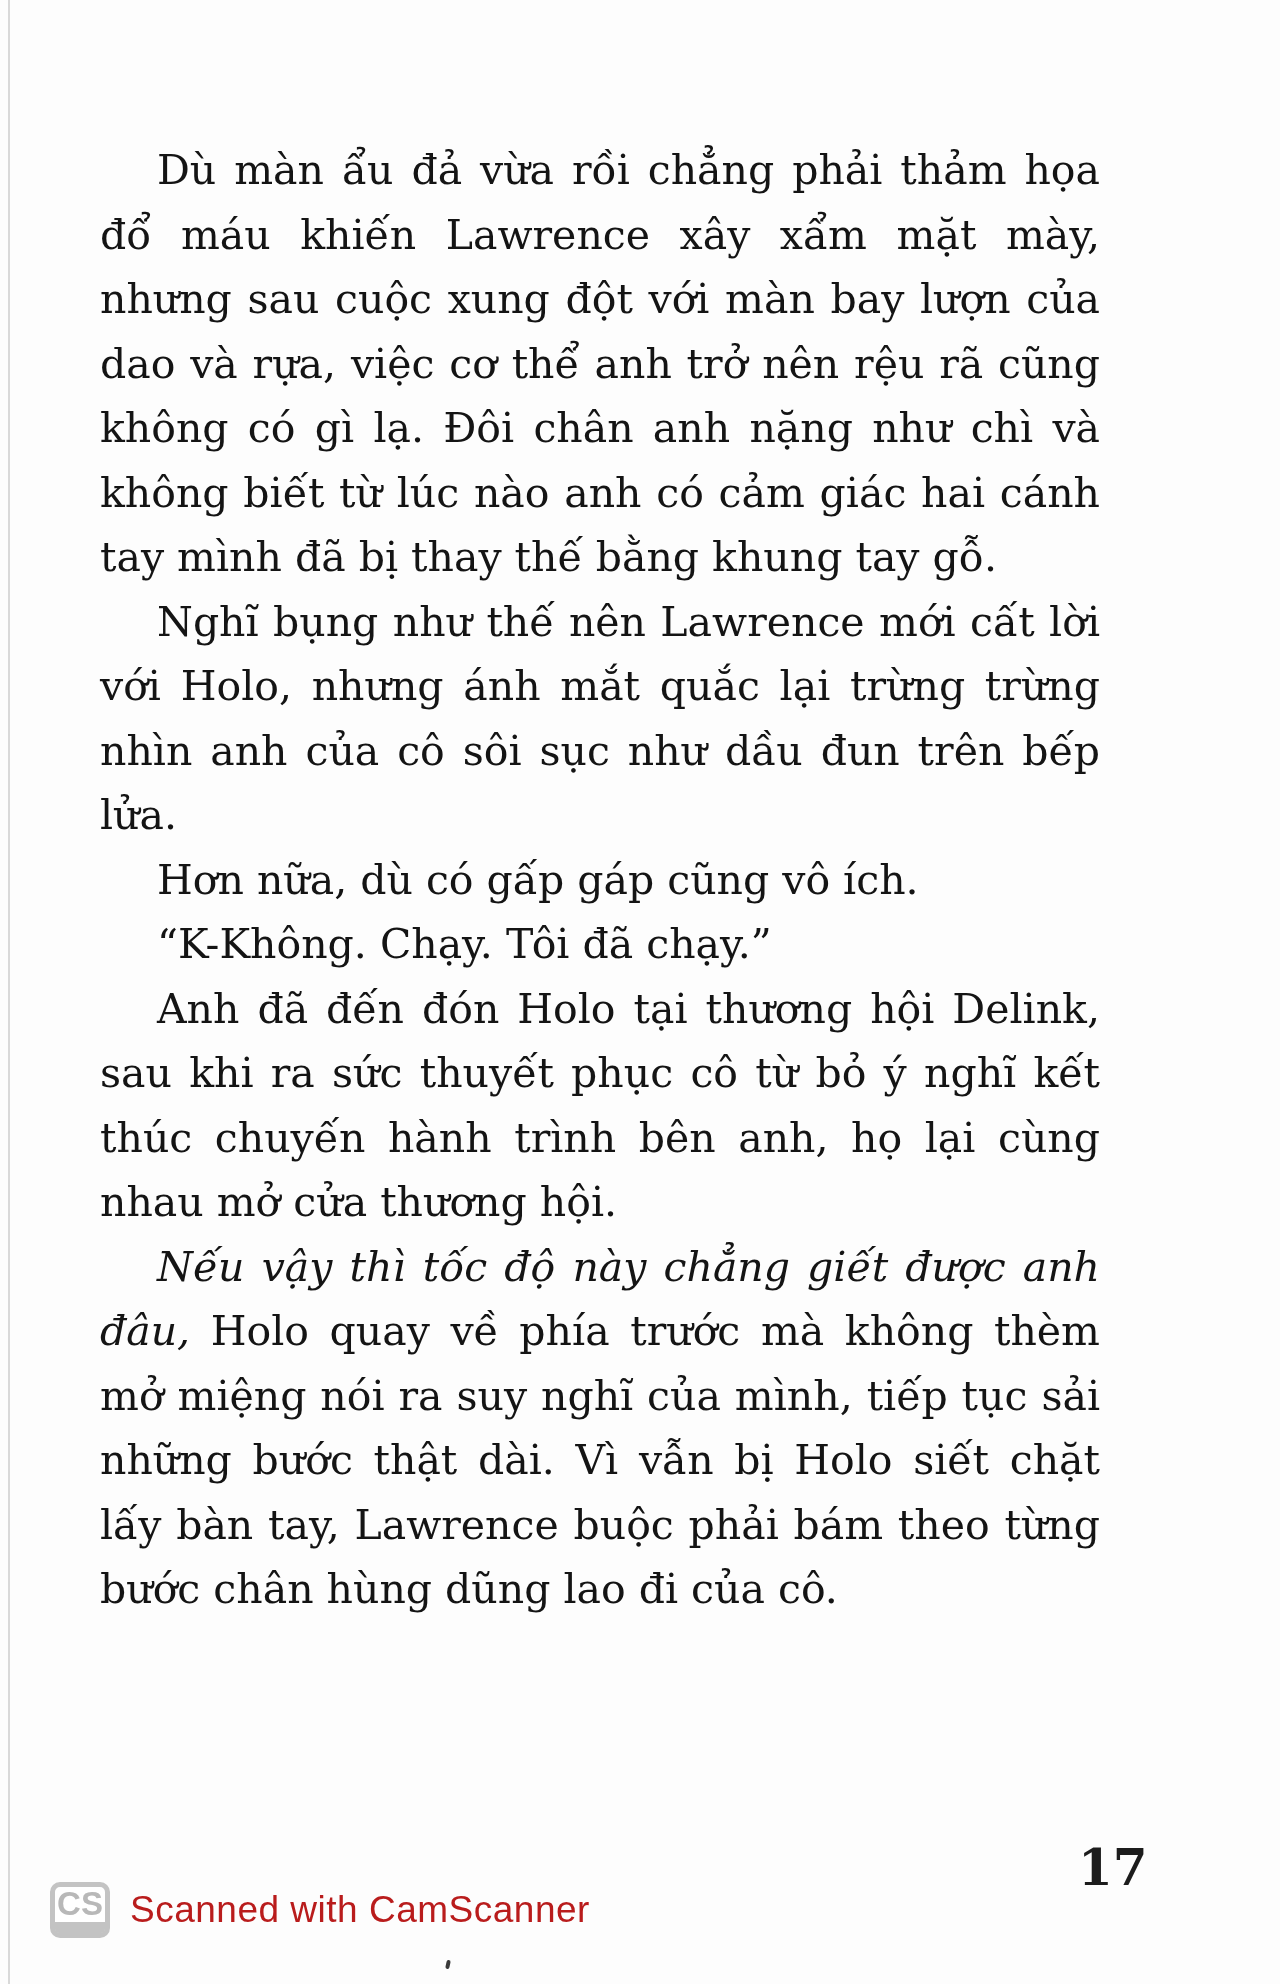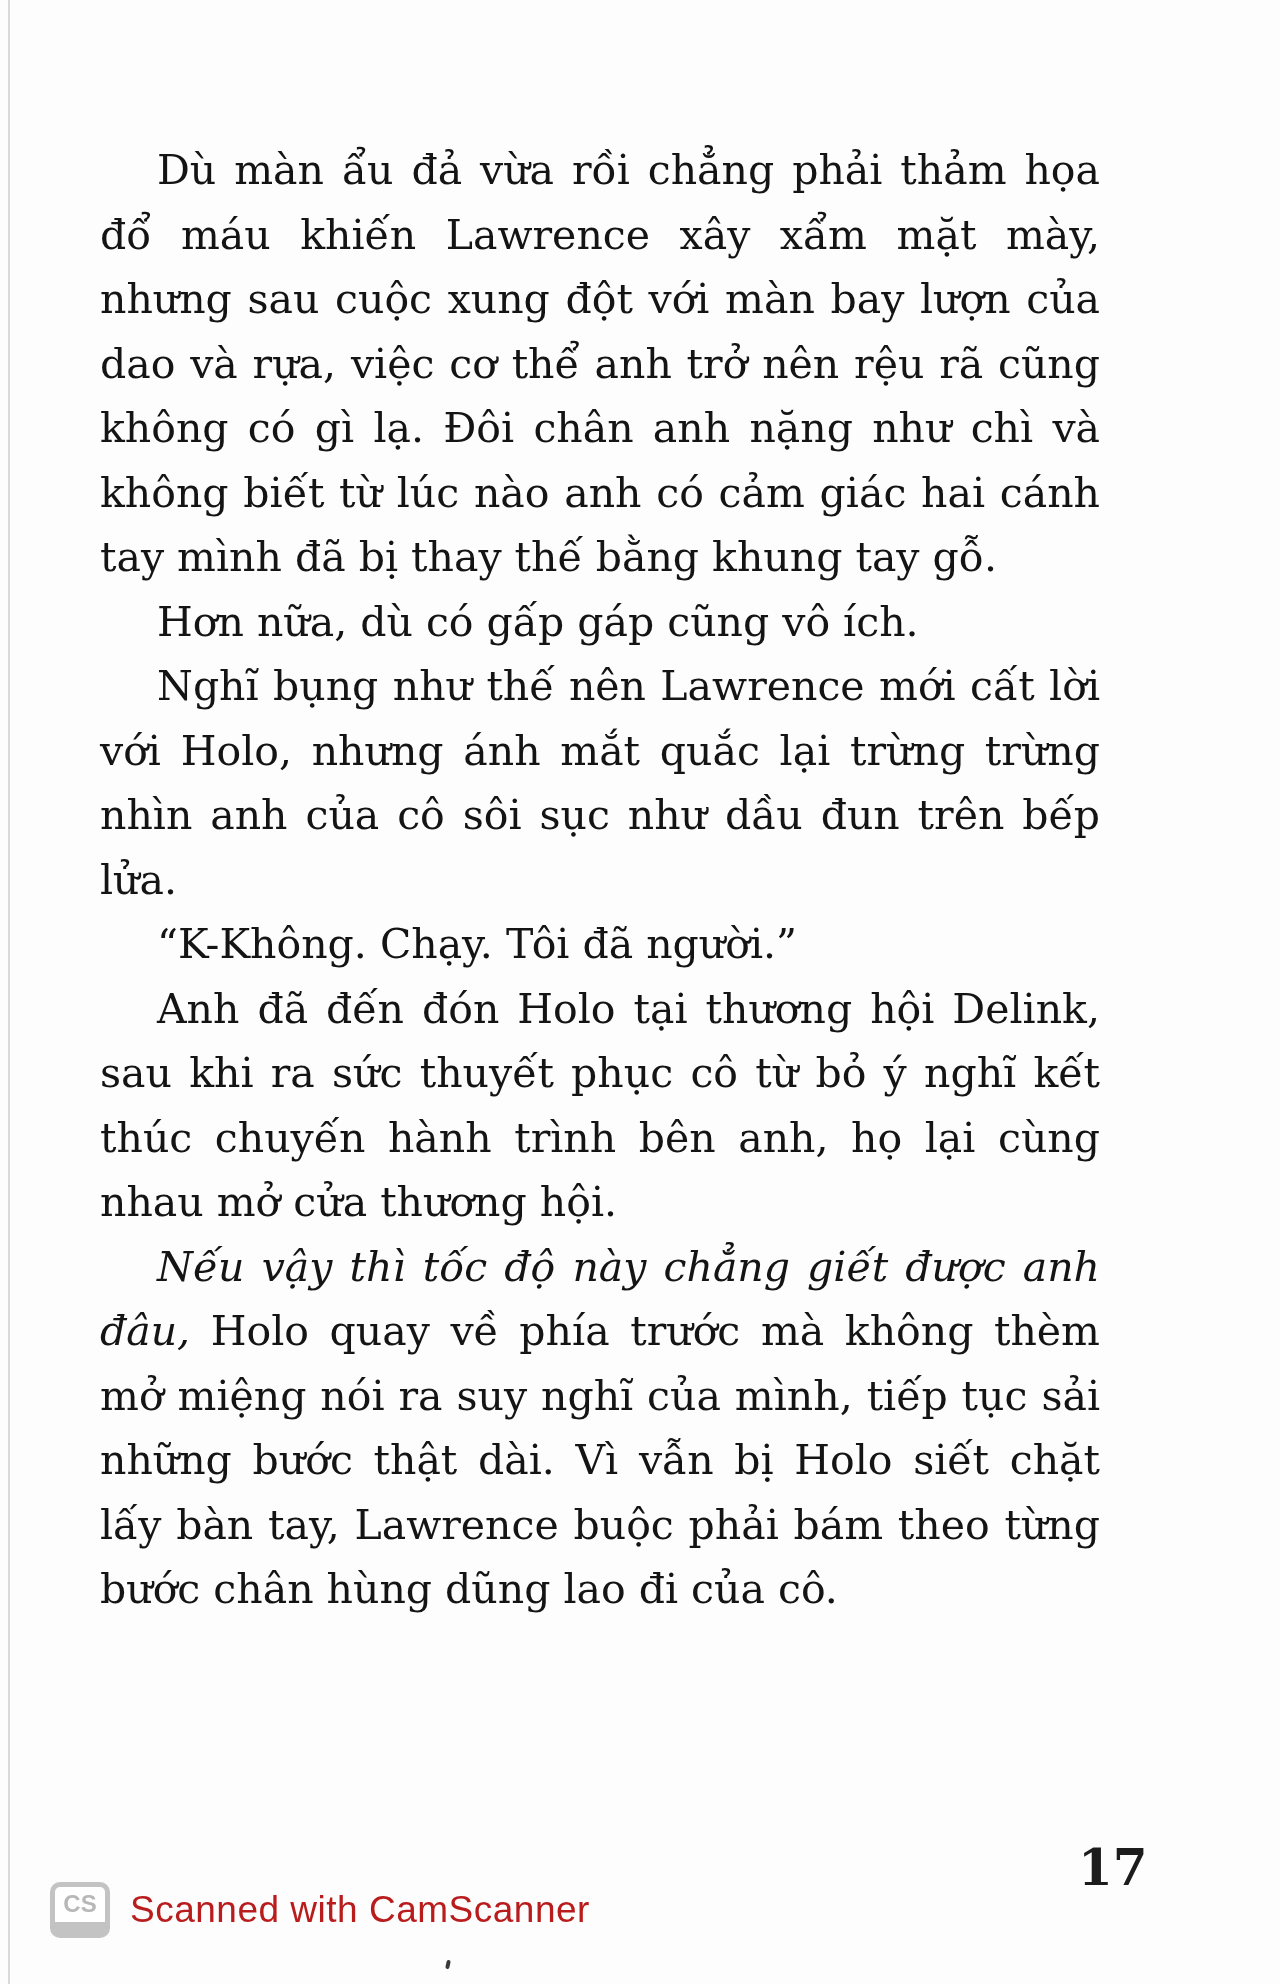--- a/index.html
+++ b/index.html
@@ -77,21 +77,21 @@
     border-radius: 10px;
     background: #ffffff;
     flex: 0 0 auto;
   }
   .cs-logo .cs-letters {
     position: absolute;
     top: 1px;
     left: 0;
     width: 100%;
     text-align: center;
-    font-size: 24px;
+    font-size: 33px;
     font-weight: bold;
     letter-spacing: 0px;
     color: #b8b8b8;
     line-height: 32px;
   }
   .cs-logo .cs-band {
     position: absolute;
     left: 0;
     bottom: 0;
     width: 100%;
@@ -110,23 +110,23 @@
 </head>
 <body>
 
 <div class="page">
 
   <div class="scan-edge"></div>
 
   <div class="text-block">
 
   <p class="para"><span>Dù màn ẩu đả vừa rồi chẳng phải thảm họa đổ máu khiến Lawrence xây xẩm mặt mày, nhưng sau cuộc xung đột với màn bay lượn của dao và rựa, việc cơ thể anh trở nên rệu rã cũng không có gì lạ. Đôi chân anh nặng như chì và không biết từ lúc nào anh có cảm giác hai cánh tay mình đã bị thay thế bằng khung tay gỗ.</span></p>
+      <p class="para"><span>Nghĩ bụng như thế nên Lawrence mới cất lời với Holo, nhưng ánh mắt quắc lại trừng trừng nhìn anh của cô sôi sục như dầu đun trên bếp lửa.</span></p>
       <p class="para"><span>Hơn nữa, dù có gấp gáp cũng vô ích.</span></p>
-      <p class="para"><span>Nghĩ bụng như thế nên Lawrence mới cất lời với Holo, nhưng ánh mắt quắc lại trừng trừng nhìn anh của cô sôi sục như dầu đun trên bếp lửa.</span></p>
-      <p class="para"><span>“K-Không. Chạy. Tôi đã người.”</span></p>
+      <p class="para"><span>“K-Không. Chạy. Tôi đã chạy.”</span></p>
       <p class="para"><span>Anh đã đến đón Holo tại thương hội Delink, sau khi ra sức thuyết phục cô từ bỏ ý nghĩ kết thúc chuyến hành trình bên anh, họ lại cùng nhau mở cửa thương hội.</span></p>
       <p class="para"><span class="italic">Nếu vậy thì tốc độ này chẳng giết được anh đâu,</span><span> Holo quay về phía trước mà không thèm mở miệng nói ra suy nghĩ của mình, tiếp tục sải những bước thật dài. Vì vẫn bị Holo siết chặt lấy bàn tay, Lawrence buộc phải bám theo từng bước chân hùng dũng lao đi của cô.</span></p>
     </div>
 
   <div class="page-number">17</div>
 
   <div class="watermark">
     <div class="cs-logo">
       <div class="cs-letters">CS</div>
       <div class="cs-band"></div>

